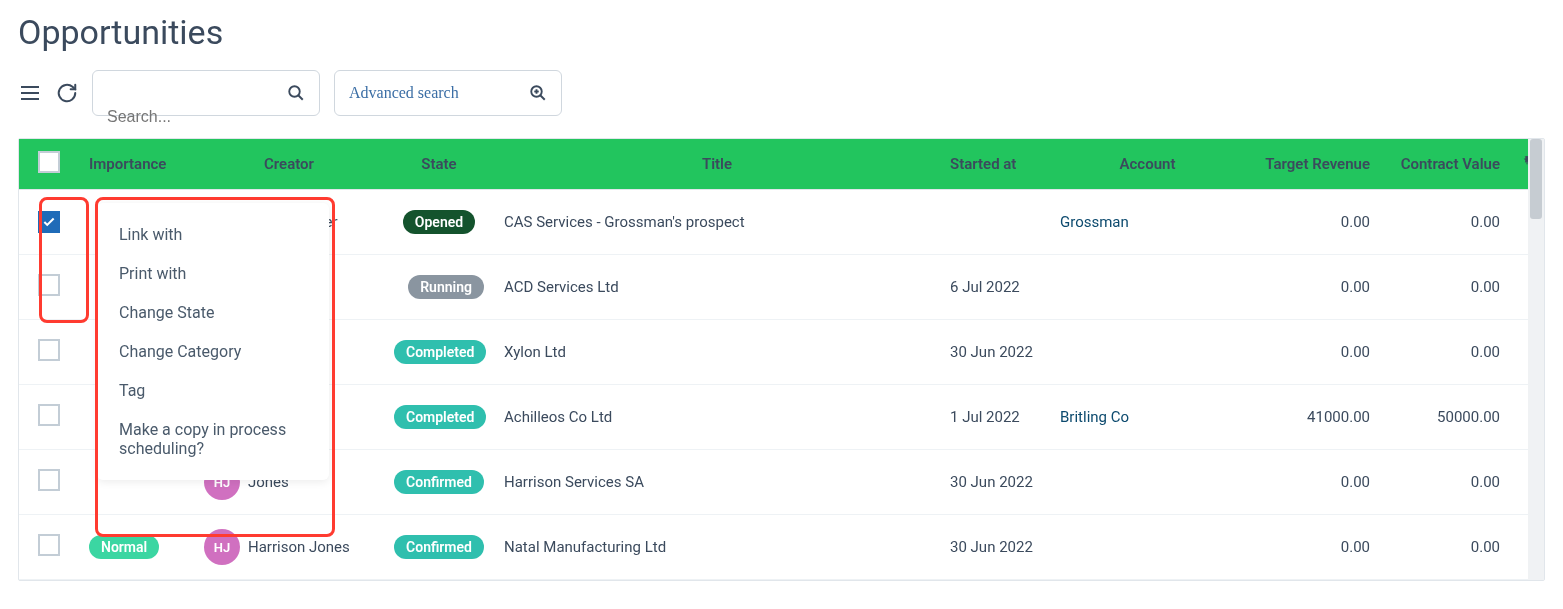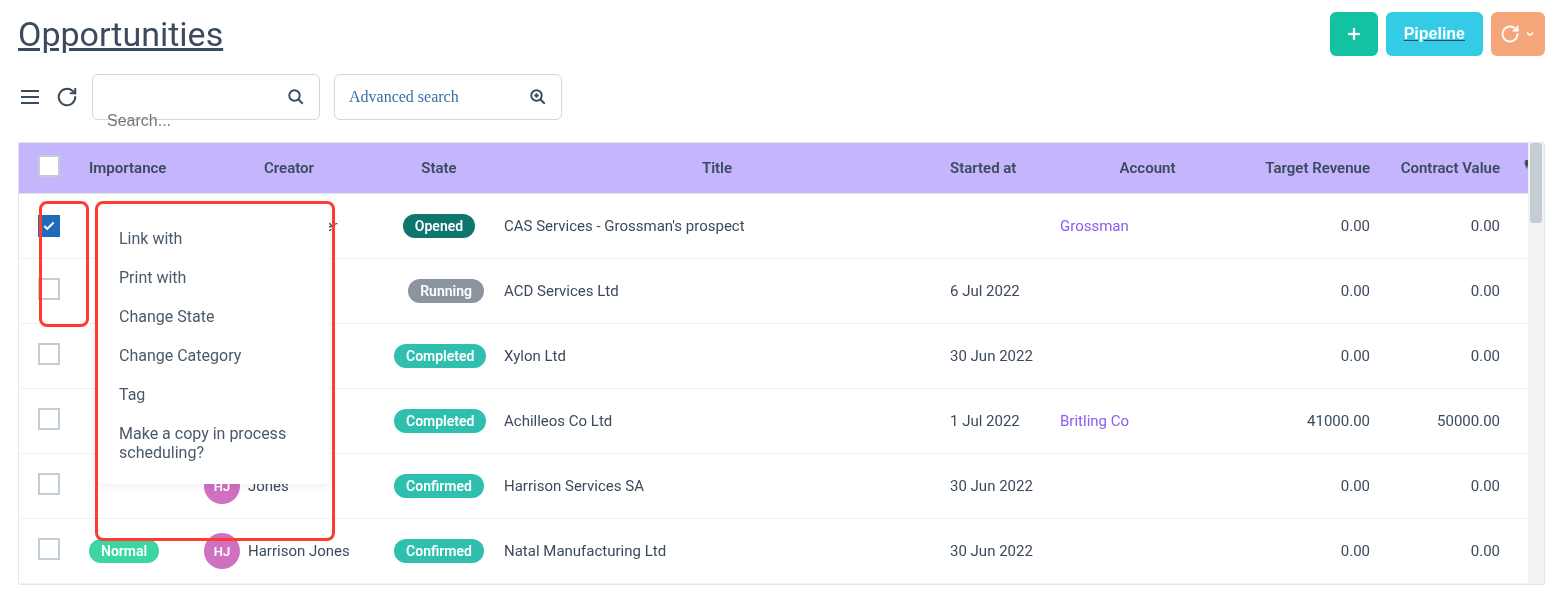--- a/index.html
+++ b/index.html
@@ -4,21 +4,21 @@
 <style>
   * { box-sizing: border-box; margin: 0; padding: 0; }
   body {
     font-family: -apple-system, BlinkMacSystemFont, "Segoe UI", Roboto, Helvetica, Arial, sans-serif;
     background: #fff;
     color: #3b4a5d;
     font-size: 15px;
     width: 1563px;
   }
   .page { padding: 12px 18px; }
-  .header-row { display: flex; align-items: center; justify-content: space-between; margin-bottom: 18px; text-decoration: underline; }
+  .header-row { display: flex; align-items: center; justify-content: space-between; margin-bottom: 18px; }
   .page-title { font-size: 34px; font-weight: 400; color: #3b4a5d; }
   .header-actions { display: flex; gap: 8px; align-items: center; }
   .btn {
     height: 44px; border-radius: 6px; display: inline-flex; align-items: center;
     justify-content: center; padding: 0 18px; color: #fff; font-weight: 600; font-size: 16px;
     cursor: pointer; border: none;
   }
   .btn-add { background: #13c2a3; width: 48px; padding: 0; }
   .btn-pipeline { background: #34cbe6; }
   .btn-refresh { background: #f5a77b; width: 54px; padding: 0; gap: 4px; }
@@ -33,21 +33,21 @@
     border: none; outline: none; font-size: 16px; color: #3b4a5d; background: transparent;
   }
   #search-main { width: 170px; margin-top: 47px; }
   #adv-search { width: 170px; color: #3b6ea5; }
   .adv-link { color: #3b6ea5; font-size: 16px; font-family: Liberation Serif, serif; }
 
   
   .grid-wrap { border: 1px solid #e1e6eb; border-radius: 2px; position: relative; }
   table { width: 100%; border-collapse: collapse; table-layout: fixed; }
   thead th {
-    background: #c4b5fd; font-weight: 600; color: #3b4a5d; font-size: 15px;
+    background: #22c55e; font-weight: 600; color: #3b4a5d; font-size: 15px;
     padding: 12px 10px; text-align: left; border-bottom: 1px solid #e1e6eb;
   }
   tbody td {
     padding: 14px 10px; border-bottom: 1px solid #eef2f5; vertical-align: middle;
     white-space: nowrap; overflow: hidden; text-overflow: ellipsis;
   }
   .col-check { width: 60px; text-align: center; }
   .col-importance { width: 115px; }
   .col-creator { width: 190px; text-align: center; }
   .col-state { width: 110px; text-align: center; }
@@ -69,31 +69,31 @@
     align-items: center; justify-content: center; color: #fff; font-weight: 600; font-size: 13px;
     margin-right: 8px; vertical-align: middle;
   }
   .avatar.hj { background: #d070c0; }
   .creator-cell { display: flex; align-items: center; justify-content: flex-start; }
 
   .state-badge {
     display: inline-block; padding: 4px 12px; border-radius: 14px; color: #fff;
     font-weight: 600; font-size: 14px;
   }
-  .state-Opened { background: #0f766e; }
+  .state-Opened { background: #14532d; }
   .state-Running { background: #8a95a0; }
   .state-Completed { background: #2fbfae; }
   .state-Confirmed { background: #2fbfae; }
 
   .importance-badge {
     display: inline-block; padding: 4px 12px; border-radius: 14px; color: #fff;
     font-weight: 600; font-size: 14px; background: #3bd6a2;
   }
 
-  .link { color: #8b5cf6; cursor: pointer; }
+  .link { color: #0c4a6e; cursor: pointer; }
   .num { text-align: right; }
 
   
   .context-menu {
     position: absolute; top: 64px; left: 78px; width: 232px; background: #fff;
     border-radius: 6px; box-shadow: 0 2px 8px rgba(0,0,0,0.08); padding: 12px 0;
     z-index: 20;
   }
   .context-menu-item {
     padding: 10px 22px; font-size: 16px; color: #4a5a6b; cursor: pointer;
@@ -113,38 +113,20 @@
     position: absolute; right: 0; top: 0; bottom: 0; width: 16px; background: #f0f2f4;
   }
   .scrollbar-thumb { position: absolute; top: 0; height: 80px; left: 2px; right: 2px; background: #c6ccd2; border-radius: 3px; }
 </style>
 </head>
 <body>
 
 <div class="page">
   <div class="header-row">
     <h1 class="page-title">Opportunities</h1>
-    <div class="header-actions">
-      <button class="btn btn-add">
-        <svg width="18" height="18" viewBox="0 0 24 24" fill="none" stroke="#fff" stroke-width="3">
-            <line x1="12" y1="4" x2="12" y2="20"></line>
-            <line x1="4" y1="12" x2="20" y2="12"></line>
-          </svg>
-      </button>
-      <button class="btn btn-pipeline">Pipeline</button>
-      <button class="btn btn-refresh">
-        <svg width="20" height="20" viewBox="0 0 24 24" fill="none" stroke="#fff" stroke-width="2.2" stroke-linecap="round">
-            <path d="M21 12a9 9 0 1 1-3-6.7L21 8"></path>
-            <polyline points="21 3 21 8 16 8"></polyline>
-          </svg>
-        <svg width="12" height="12" viewBox="0 0 24 24" fill="none" stroke="#fff" stroke-width="3">
-            <polyline points="6 9 12 15 18 9"></polyline>
-          </svg>
-      </button>
-    </div>
   </div>
 
   <div class="toolbar-row">
     <span class="icon-btn">
       <svg width="24" height="24" viewBox="0 0 24 24" stroke="#3b4a5d" stroke-width="2">
           <line x1="3" y1="6" x2="21" y2="6"></line>
           <line x1="3" y1="12" x2="21" y2="12"></line>
           <line x1="3" y1="18" x2="21" y2="18"></line>
         </svg>
     </span>

